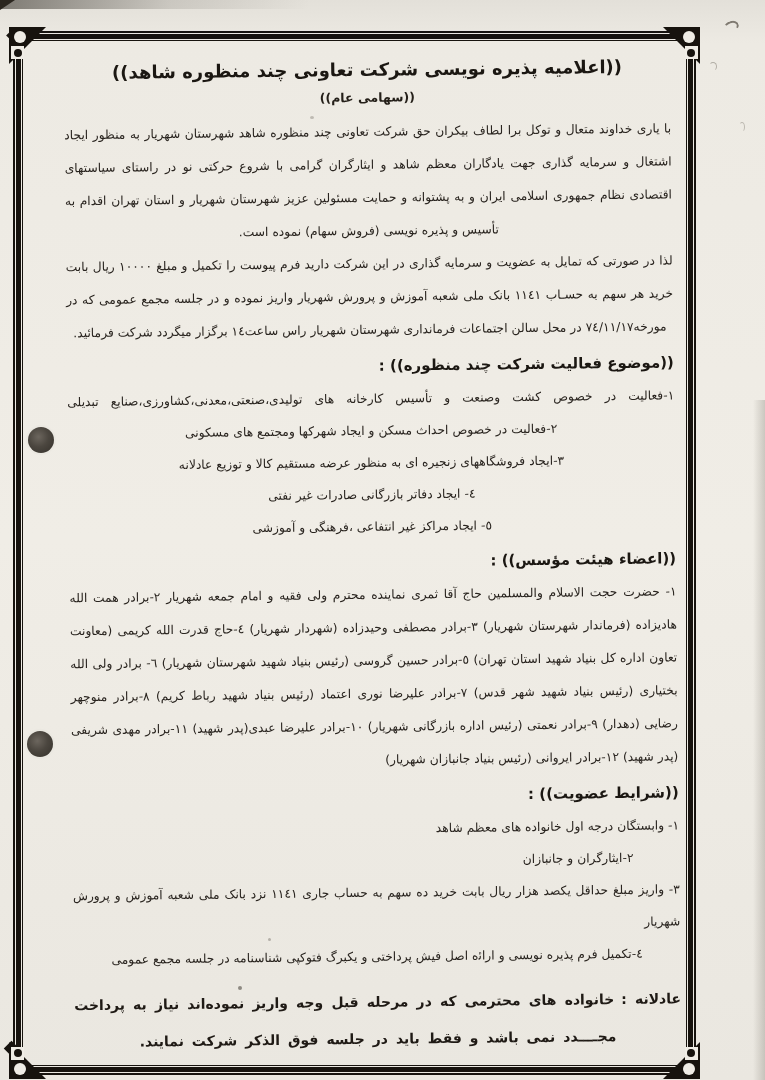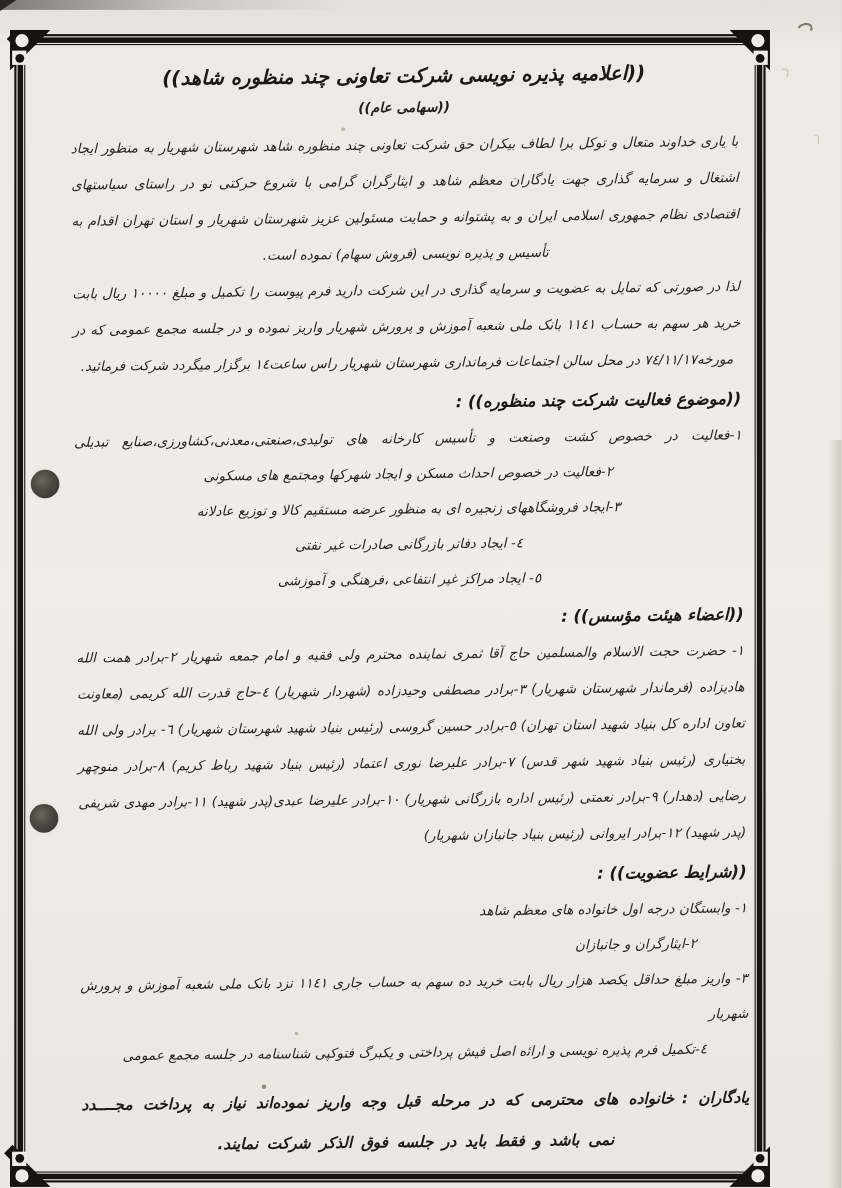--- a/index.html
+++ b/index.html
@@ -8,21 +8,21 @@
     font-family:"DejaVu Sans", sans-serif;
     background:#dedbd4;
     overflow:hidden;
   }
   .sheet {
     position:relative; width:765px; height:1080px; overflow:hidden;
     background:linear-gradient(180deg,#e3e0d9 0%,#edeae3 4%,#f0ede6 50%,#eae7e0 100%);
   }
 
   
-  .frame { position:absolute; left:13px; top:31px; right:69px; bottom:5px; border:2px solid #17130e;font-style:italic; }
+  .frame { position:absolute; left:13px; top:31px; right:69px; bottom:5px; border:2px solid #17130e; }
   .f2 { position:absolute; inset:1px; border:5px solid #17130e; }
   .f3 { position:absolute; inset:1px; border:1px solid #17130e; }
 
   
   .corner { position:absolute; width:37px; height:37px; z-index:4; }
   .corner .c-tri { position:absolute; inset:0; background:#17130e; clip-path:polygon(0 0,100% 0,0 100%); }
   .corner .c-notch { position:absolute; left:2px; top:19px; width:13px; height:13px; background:#efece5; }
   .corner .c-dot-white { position:absolute; left:5px; top:4px; width:12px; height:12px; background:#efece5; border-radius:50%; }
   .corner .c-dot-black { position:absolute; left:5px; top:22px; width:8px; height:8px; background:#17130e; border-radius:50%; }
   .corner.tl { left:-6px; top:-6px; }
@@ -116,21 +116,21 @@
           <h2 class="sec-heading">((اعضاء هیئت مؤسس)) :</h2>
           <p class="founders">١- حضرت حجت الاسلام والمسلمین حاج آقا ثمری نماینده محترم ولی فقیه و امام جمعه شهریار ٢-برادر همت الله هادیزاده (فرماندار شهرستان شهریار) ٣-برادر مصطفی وحیدزاده (شهردار شهریار) ٤-حاج قدرت الله کریمی (معاونت تعاون اداره کل بنیاد شهید استان تهران)  ٥-برادر حسین گروسی (رئیس بنیاد شهید شهرستان شهریار) ٦- برادر ولی الله بختیاری (رئیس بنیاد شهید شهر قدس)  ٧-برادر علیرضا نوری اعتماد (رئیس بنیاد شهید رباط کریم)  ٨-برادر منوچهر رضایی (دهدار)  ٩-برادر نعمتی (رئیس اداره بازرگانی شهریار)  ١٠-برادر علیرضا عبدی(پدر شهید)  ١١-برادر مهدی شریفی (پدر شهید)  ١٢-برادر ایروانی (رئیس بنیاد جانبازان شهریار)</p>
 
           <h2 class="sec-heading">((شرایط عضویت)) :</h2>
           <div class="item right">١- وابستگان درجه اول خانواده های معظم شاهد</div>
           <div class="item indent">٢-ایثارگران و جانبازان</div>
           <div class="item stretch">٣- واریز مبلغ حداقل یکصد هزار ریال بابت خرید ده سهم به حساب جاری ١١٤١ نزد بانک ملی شعبه آموزش و پرورش شهریار</div>
           <div class="item center">٤-تکمیل فرم پذیره نویسی و اراﺋه اصل فیش پرداختی و یکبرگ فتوکپی شناسنامه در جلسه مجمع عمومی</div>
 
           <p class="note">
-            <span class="note-label">یادگاران :</span><span>خانواده های محترمی که در مرحله قبل وجه واریز نموده‌اند نیاز به پرداخت مجــــدد نمی باشد و فقط باید در جلسه فوق الذکر شرکت نمایند.</span>
+            <span class="note-label">عادلانه :</span><span>خانواده های محترمی که در مرحله قبل وجه واریز نموده‌اند نیاز به پرداخت مجــــدد نمی باشد و فقط باید در جلسه فوق الذکر شرکت نمایند.</span>
           </p>
 
         </div>
       </div>
     </div>
 
     <div class="corner tl">
       <div class="c-tri"></div>
       <div class="c-dot-white"></div>
       <div class="c-notch"></div>

